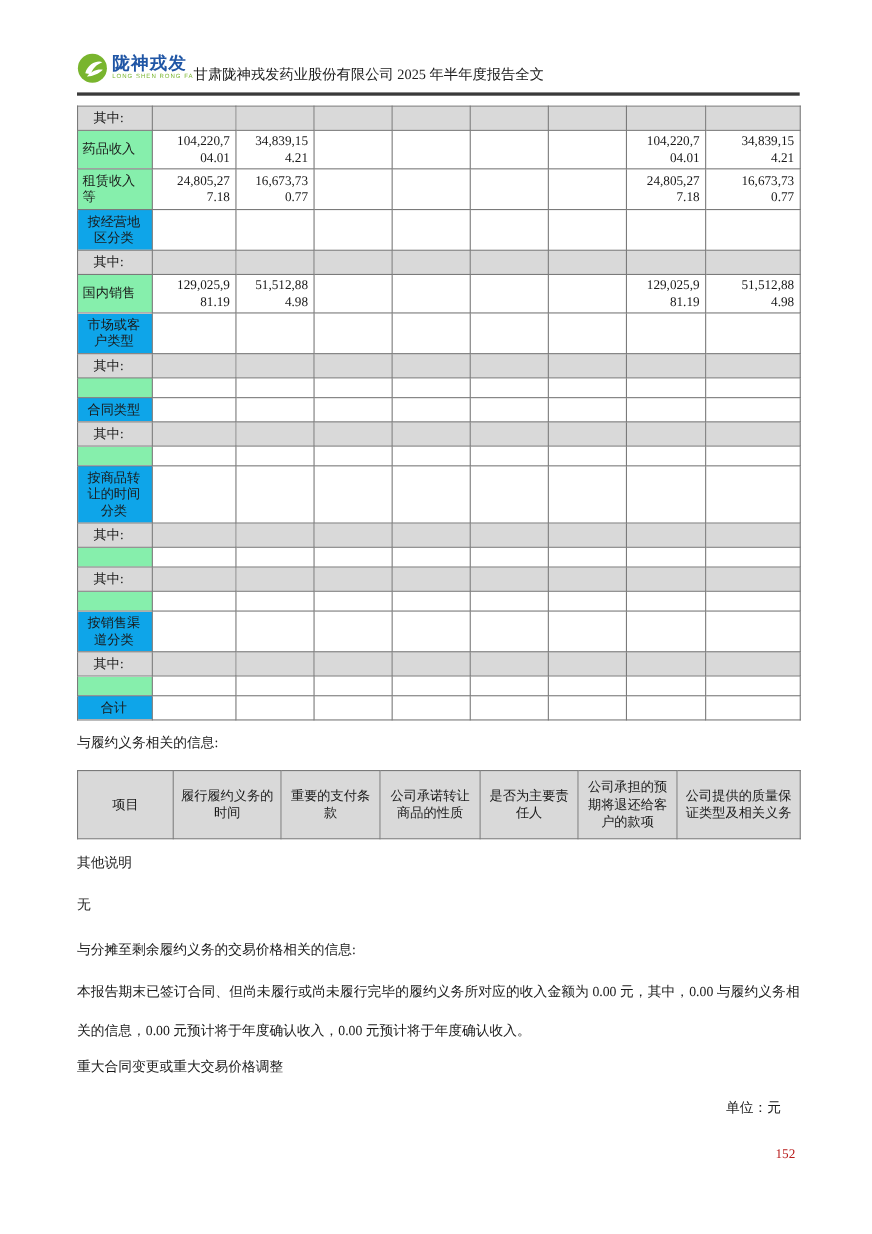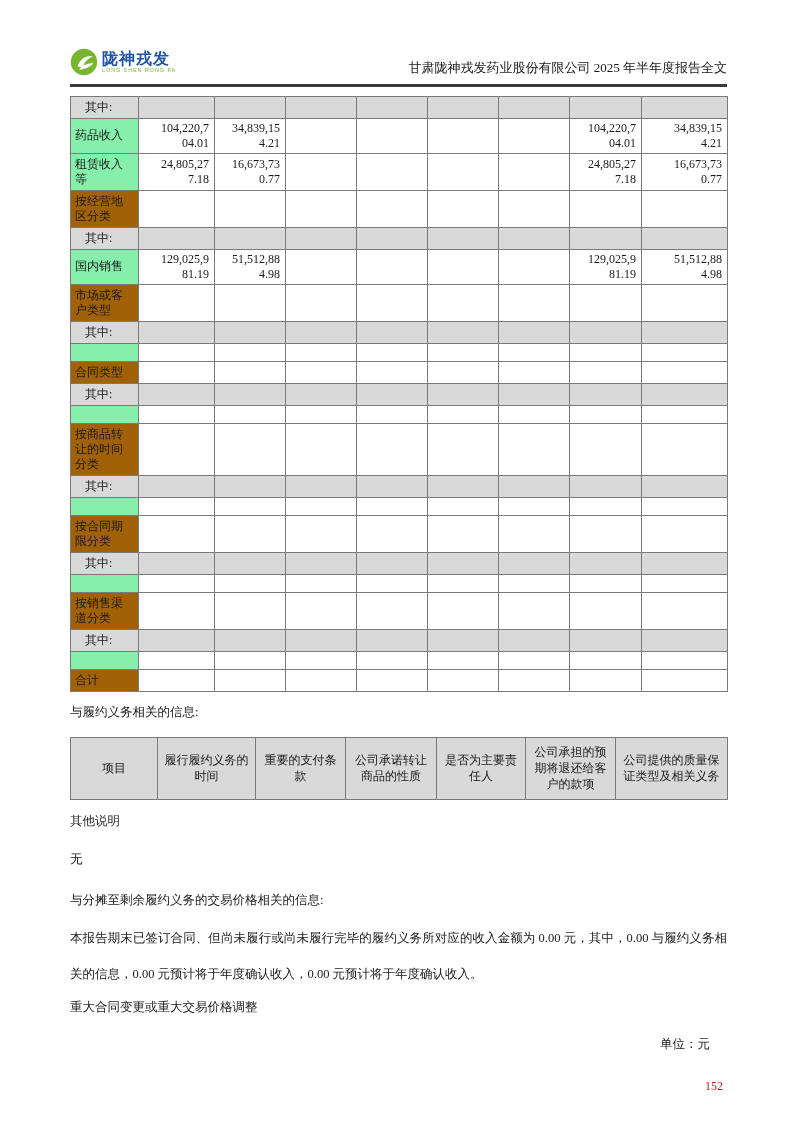--- a/index.html
+++ b/index.html
@@ -6,37 +6,37 @@
   html, body { margin: 0; padding: 0; }
   body {
     width: 793px; height: 1122px; background: #ffffff;
     font-family: "Liberation Serif", "DejaVu Serif", serif;
     color: #1a1a1a;
   }
   .page { width: 793px; height: 1122px; position: relative; overflow: hidden; }
   .content { width: 657px; margin-left: 70px; padding-top: 48px; }
 
   
-  .header { display: flex; justify-content: space-between; align-items: flex-start; height: 36px; }
+  .header { display: flex; justify-content: flex-start; align-items: flex-start; height: 36px; }
   .logo { display: flex; align-items: flex-start; gap: 4px; }
   .logo svg { display: block; }
   .logo-text { display: flex; flex-direction: column; padding-top: 3px; }
   .brand-cn { font-size: 16px; font-weight: bold; color: #2056a5; letter-spacing: 1px; line-height: 16px; font-family: "Liberation Sans", sans-serif; }
   .brand-en { font-size: 5.5px; color: #79b52e; letter-spacing: 0.9px; line-height: 7px; font-family: "Liberation Sans", sans-serif; }
   .doc-title { font-size: 13px; line-height: 15px; padding-top: 12px; text-align: right; }
   .rule { height: 2.5px; background: #3a3a3a; margin-top: 0px; }
 
   
   table { border-collapse: collapse; table-layout: fixed; width: 657px; }
   td { border: 1px solid #7a7a7a; font-size: 12px; vertical-align: middle; overflow: hidden; }
   .t1 { margin-top: 9px; }
   .t1 .label-cell { padding: 3px 6px 3px 4px; line-height: 15px; text-align: left; background: #86efac; word-break: break-all; }
   .t1 .row-sub td { background: #d9d9d9; }
   .t1 .row-sub .label-cell { padding-left: 14px; margin-top: 32px; }
-  .t1 .row-cat .label-cell { background: #a16207; }
+  .t1 .row-cat .label-cell { background: #0ea5e9; text-align: center; }
   .t1 .num-cell { text-align: right; padding: 2px 5px; background: #ffffff; }
   .t1 .row-sub .num-cell { background: #d9d9d9; }
   .num { display: inline-block; width: 50px; word-break: break-all; text-align: right; line-height: 15px; }
 
   
   .line { font-size: 12.5px; line-height: 14px; }
   .note-1 { margin-top: 13px; }
 
   
   .t2 { margin-top: 18px; }
@@ -236,31 +236,20 @@
             <td class="num-cell"></td>
             <td class="num-cell"></td>
             <td class="num-cell"></td>
             <td class="num-cell"></td>
             <td class="num-cell"></td>
             <td class="num-cell"></td>
             <td class="num-cell"></td>
           </tr>
           <tr class="row-empty" style="height: 18px;">
             <td class="label-cell"></td>
-            <td class="num-cell"></td>
-            <td class="num-cell"></td>
-            <td class="num-cell"></td>
-            <td class="num-cell"></td>
-            <td class="num-cell"></td>
-            <td class="num-cell"></td>
-            <td class="num-cell"></td>
-            <td class="num-cell"></td>
-          </tr>
-          <tr class="row-cat" style="height: 36px;">
-            <td class="label-cell">按合同期限分类</td>
             <td class="num-cell"></td>
             <td class="num-cell"></td>
             <td class="num-cell"></td>
             <td class="num-cell"></td>
             <td class="num-cell"></td>
             <td class="num-cell"></td>
             <td class="num-cell"></td>
             <td class="num-cell"></td>
           </tr>
           <tr class="row-sub" style="height: 20px;">

